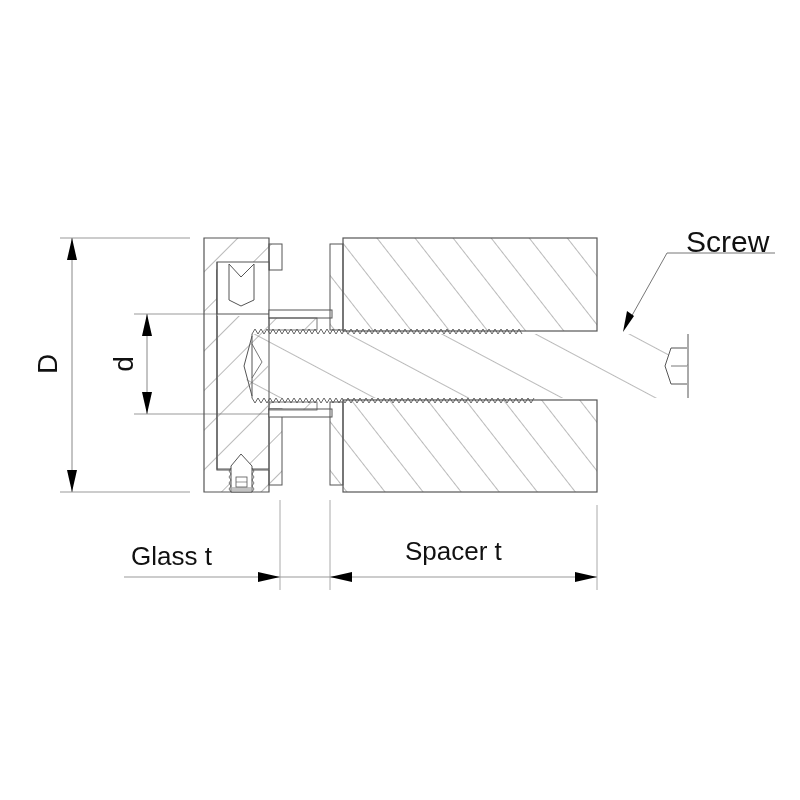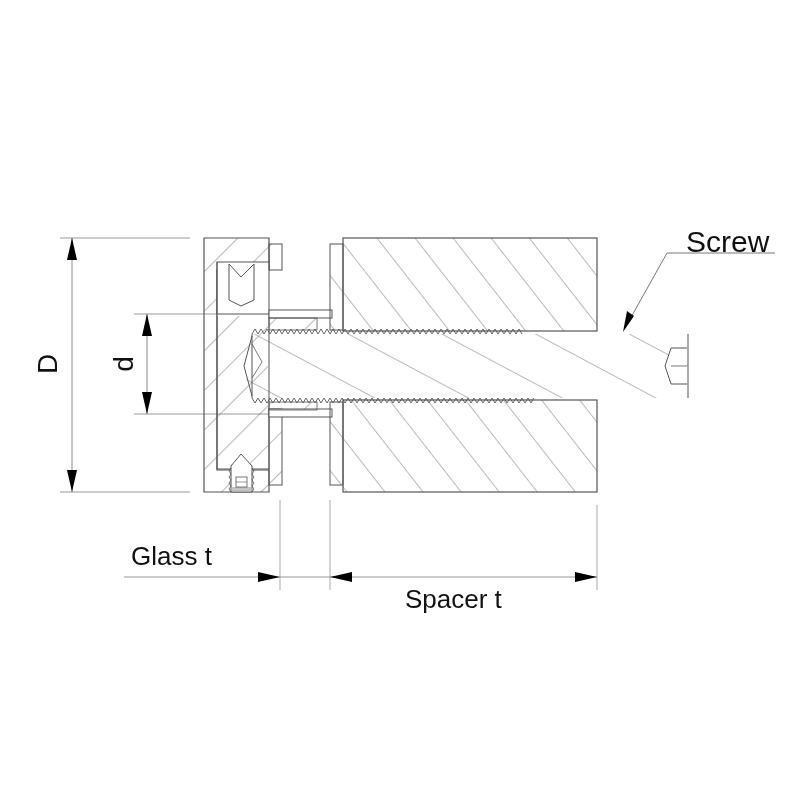--- a/index.html
+++ b/index.html
@@ -1,21 +1,21 @@
 <!DOCTYPE html>
 <html><head>
 <meta charset="utf-8">
 <style>
   html, body { margin: 0; padding: 0; background: #ffffff; }
   body { width: 800px; height: 800px; position: relative; overflow: hidden; font-family: "Liberation Sans", sans-serif; }
   svg { position: absolute; left: 0; top: 0; }
   .lbl { position: absolute; font-family: "Liberation Sans", sans-serif; color: #111; line-height: 1; white-space: nowrap; }
   .lbl-screw { left: 686px; top: 227px; font-size: 30px; }
   .lbl-glass { left: 131px; top: 543px; font-size: 26px; text-align: right; }
-  .lbl-spacer { left: 405px; top: 538px; font-size: 26px; margin-top: 48px; }
+  .lbl-spacer { left: 405px; top: 538px; font-size: 26px; }
   .lbl-D { left: 38px; top: 350px; font-size: 28px; transform: rotate(-90deg); transform-origin: center; }
   .lbl-d { left: 116px; top: 350px; font-size: 28px; transform: rotate(-90deg); transform-origin: center; }
 </style>
 </head>
 <body>
 
 <svg width="800" height="800" viewBox="0 0 800 800" xmlns="http://www.w3.org/2000/svg">
   <defs>
     <pattern id="hatchR" patternUnits="userSpaceOnUse" width="28" height="28" patternTransform="rotate(45)">
       <line x1="0" y1="0" x2="0" y2="28" stroke="#666" stroke-width="0.9"></line>

